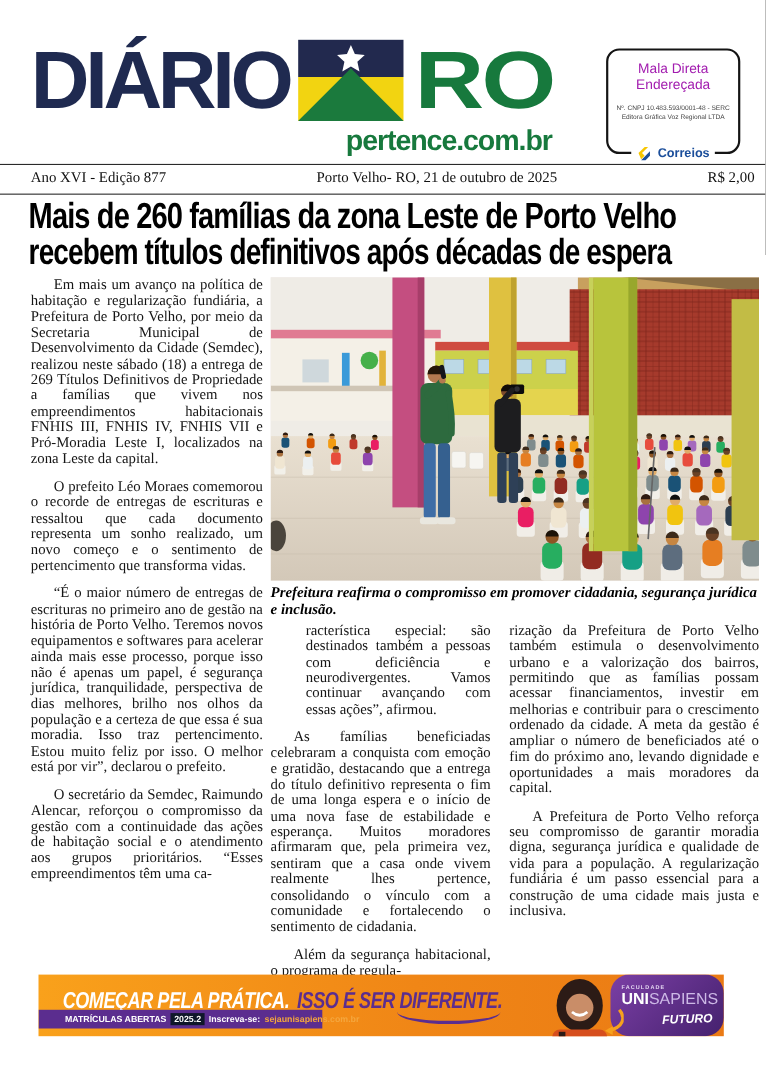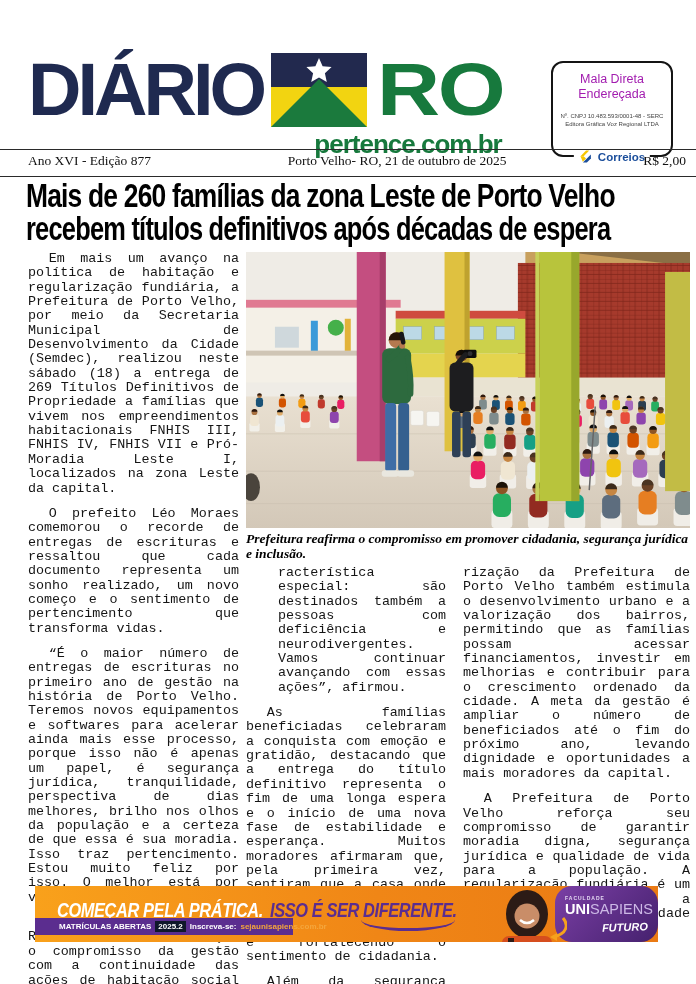--- a/index.html
+++ b/index.html
@@ -1,20 +1,20 @@
 <!DOCTYPE html>
 <html><head>
 <meta charset="utf-8">
 <style>
   html,body{margin:0;padding:0;background:#888;}
   #page{position:relative;width:696px;height:984px;background:#fff;margin:0 auto;overflow:hidden;
         font-family:"Liberation Serif",serif;color:#111;}
 
   
-  #masthead{position:absolute;left:0;top:0;width:696px;height:163px;margin-top:17px;}
+  #masthead{position:absolute;left:0;top:0;width:696px;height:163px;}
   #logo-row{position:absolute;left:28px;top:36px;display:flex;align-items:flex-start;}
   .logo-word{font-family:"Liberation Sans",sans-serif;font-weight:900;font-size:74px;line-height:74px;
              letter-spacing:-4px;color:#1f2a50;}
   .logo-word.ro{color:#17793d;letter-spacing:-2px;transform:scaleX(1.18);transform-origin:0 50%;}
   #logo-flag{width:96px;height:74px;margin:0 10px 0 8px;flex:none;}
   #logo-site{position:absolute;left:278px;top:112px;width:260px;text-align:center;
              font-family:"Liberation Sans",sans-serif;font-weight:900;font-size:26px;
              letter-spacing:-1px;color:#17793d;}
   
   #mala-box{position:absolute;left:551px;top:44px;width:118px;height:92px;border:2.5px solid #141414;
@@ -37,21 +37,21 @@
 
   
   #headline{position:absolute;left:26px;top:179px;width:664px;font-family:"Liberation Sans",sans-serif;
             font-weight:900;font-size:33px;line-height:33px;color:#000;letter-spacing:-1px;}
   .hl{display:inline-block;transform-origin:0 50%;white-space:nowrap;}
   .hl1{transform:scaleX(.80);}
   .hl2{transform:scaleX(.77);}
 
   
   .col{position:absolute;top:252px;font-size:13.4px;line-height:14.35px;text-align:justify;color:#151515;}
-  .col p{margin:0 0 11px 0;text-indent:1.55em;font-family:Liberation Mono, monospace;}
+  .col p{margin:0 0 11px 0;text-indent:1.55em;}
   #col1{left:28px;width:211px;}
   #col2{left:246px;top:566px;width:200px;}
   #col3{left:463px;top:566px;width:227px;}
 
   
   #photo{position:absolute;left:246px;top:252px;width:444px;height:276px;overflow:hidden;background:#efece6;}
   #photo svg{display:block;width:100%;height:100%;}
   #caption{position:absolute;left:246px;top:531px;width:446px;font-weight:bold;font-style:italic;
            font-size:13.5px;line-height:15px;color:#000;}
 

